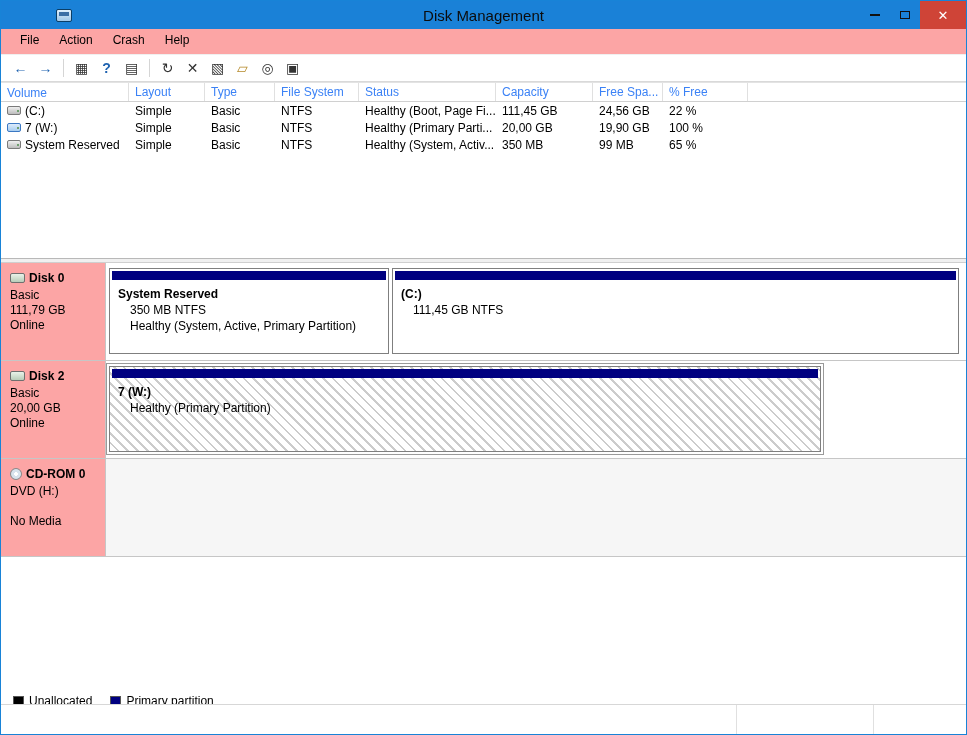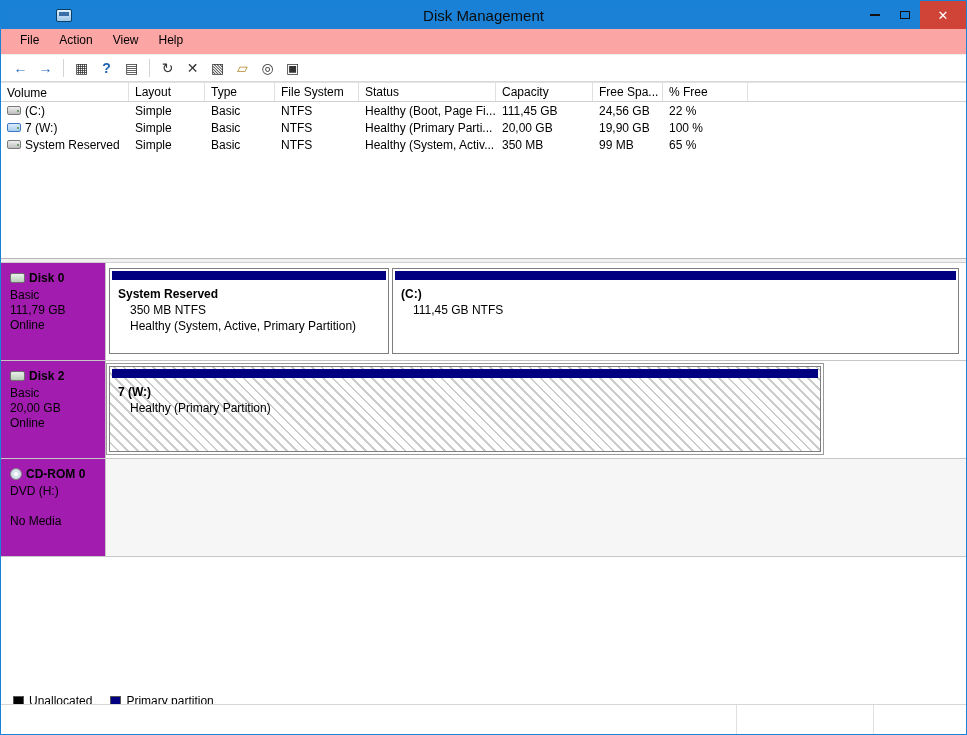--- a/index.html
+++ b/index.html
@@ -24,38 +24,38 @@
   
   .toolbar { height:27px; background:#ffffff; display:flex; align-items:center; padding-left:8px; gap:2px; flex:0 0 auto; border-bottom:1px solid #d9d9d9; }
   .tool-btn { width:23px; height:22px; display:flex; align-items:center; justify-content:center; font-size:14px; color:#333; }
   .tool-btn.blue { color:#1e62b0; font-weight:bold; }
   .tool-btn.gold { color:#b58a2a; }
   .tool-sep { width:1px; height:18px; background:#d5d5d5; margin:0 4px; }
 
   
   .listpane { height:176px; background:#fff; border-top:1px solid #e3e3e3; overflow:hidden; flex:0 0 auto; }
   .lv-header { display:flex; height:19px; border-bottom:1px solid #d0d0d0; }
-  .lv-h { padding:2px 4px 0 6px; border-right:1px solid #e0e0e0; white-space:nowrap; overflow:hidden; color:#000000; }
+  .lv-h { padding:2px 4px 0 6px; border-right:1px solid #e0e0e0; white-space:nowrap; overflow:hidden; color:#3b82f6; }
   .lv-row { display:flex; height:17px; align-items:center; }
   .lv-c { padding:0 4px 0 6px; white-space:nowrap; overflow:hidden; }
   .c-volume { width:128px; display:flex; align-items:center; gap:4px; }
   .c-layout { width:76px; } .c-type { width:70px; } .c-fs { width:84px; }
   .c-status { width:137px; } .c-cap { width:97px; } .c-free { width:70px; } .c-pct { width:85px; }
   .c-fill { flex:1; border-right:none; }
   .drive-ico { width:14px; height:9px; border:1px solid #7a7a7a; border-radius:2px; background:linear-gradient(#efefef,#bdbdbd); flex:0 0 auto; position:relative; }
   .drive-ico::after { content:""; position:absolute; right:1px; top:3px; width:2px; height:2px; background:#6f9f6f; }
   .drive-ico.sel { border-color:#3b78c3; background:linear-gradient(#dcebfb,#a8cdf0); }
 
   
   .splitter { height:5px; background:#f0f0f0; border-top:1px solid #b8b8b8; border-bottom:1px solid #cfcfcf; flex:0 0 auto; }
 
   
   .diskpane { flex:1 1 auto; background:#fff; display:flex; flex-direction:column; overflow:hidden; }
   .disk-row { display:flex; height:98px; border-bottom:1px solid #c6c6c6; flex:0 0 auto; }
-  .disk-head { width:105px; flex:0 0 auto; background:#a21caf; border-right:1px solid #c6c6c6; padding:8px 6px 6px 9px; }
+  .disk-head { width:105px; flex:0 0 auto; background:#fca5a5; border-right:1px solid #c6c6c6; padding:8px 6px 6px 9px; }
   .disk-title { display:flex; align-items:center; gap:4px; font-weight:bold; margin-bottom:3px; }
   .disk-ico { width:15px; height:10px; border:1px solid #6f6f6f; border-radius:2px; background:linear-gradient(#e9f2e9,#b9cdb9); flex:0 0 auto; }
   .cd-ico { width:12px; height:12px; border:1px solid #8a8a8a; border-radius:50%; background:radial-gradient(circle at 50% 50%, #fff 0 2px, #d7e2ec 2px 5px, #aebecd 5px); flex:0 0 auto; }
   .disk-line { line-height:15px; white-space:nowrap; }
   .part-area { flex:1 1 auto; display:flex; gap:3px; padding:5px 7px 6px 3px; }
   .part { border:1px solid #7f7f7f; background:#fff; overflow:hidden; }
   .part-band { height:9px; background:#000080; margin:2px 2px 0 2px; }
   .part-name { font-weight:bold; margin:7px 0 0 8px; white-space:nowrap; }
   .part-line { margin:2px 0 0 20px; white-space:nowrap; }
   .part.hatched { background:repeating-linear-gradient(45deg,#ffffff 0px,#ffffff 5px,#cccccc 5px,#cccccc 7px); outline:1px solid #9a9a9a; outline-offset:2px; }
@@ -90,21 +90,21 @@
         </div>
       <div class="cap-btn close">
           <span>✕</span>
         </div>
     </div>
   </div>
 
   <div class="menubar">
     <span class="menu-item">File</span>
     <span class="menu-item">Action</span>
-    <span class="menu-item">View</span>
+    <span class="menu-item">Crash</span>
     <span class="menu-item">Help</span>
   </div>
 
   <div class="toolbar">
     <div class="tool-btn blue">←</div>
     <div class="tool-btn blue">→</div>
     <div class="tool-sep"></div>
     <div class="tool-btn">▦</div>
     <div class="tool-btn blue">?</div>
     <div class="tool-btn">▤</div>

